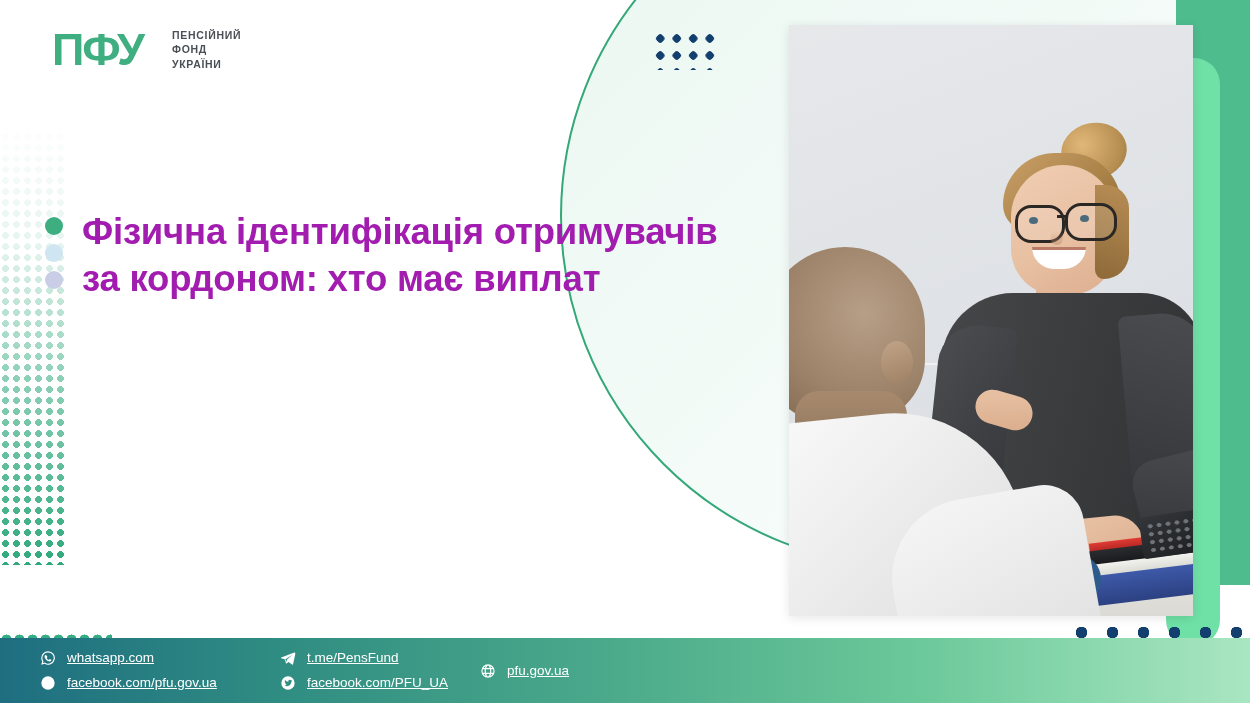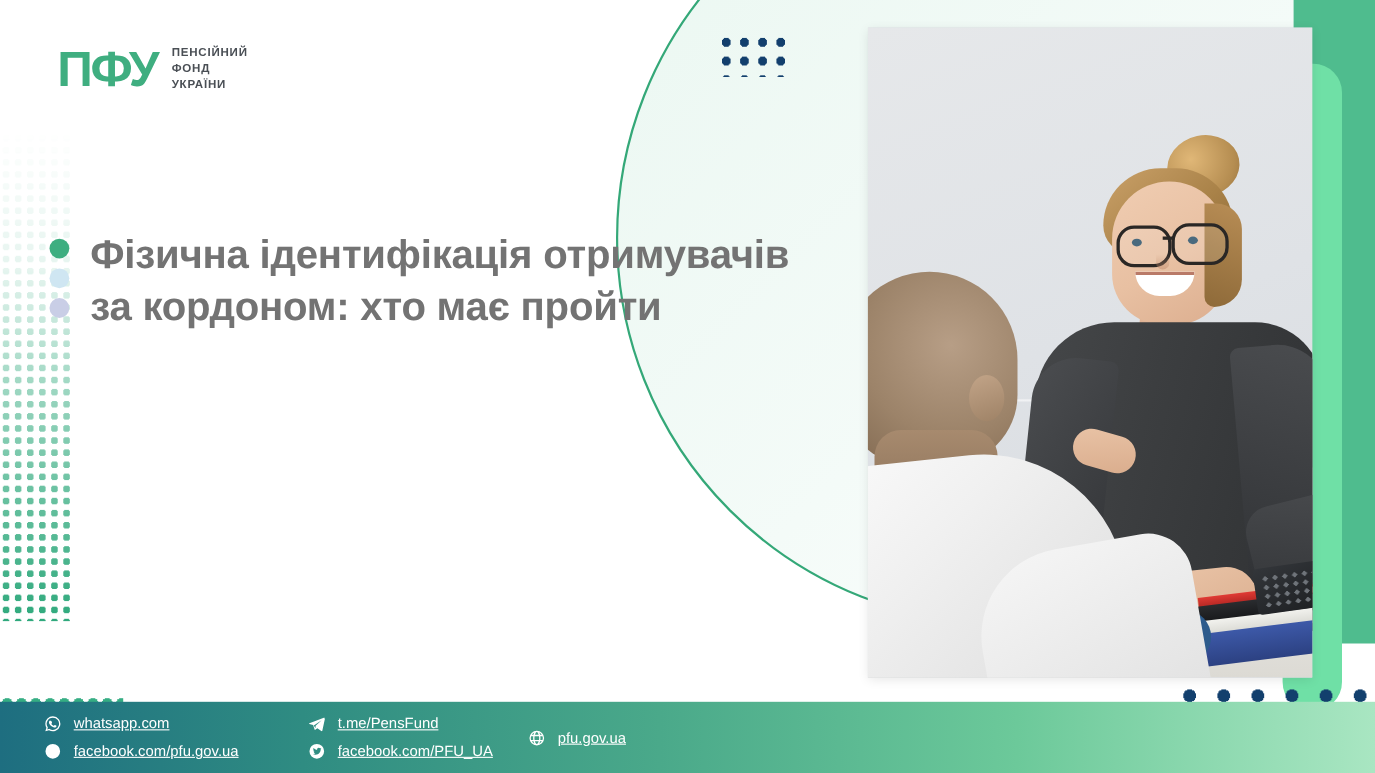--- a/index.html
+++ b/index.html
@@ -151,37 +151,37 @@
     background:linear-gradient(180deg,#e03a34,#b32723);transform:rotate(-7deg);}
   .p-calc{position:absolute;left:352px;top:488px;width:66px;height:42px;
     background:linear-gradient(160deg,#33363a,#1d1f22);border-radius:4px;transform:rotate(-8deg);}
   .p-calc-keys{position:absolute;left:358px;top:494px;width:54px;height:30px;
     background-image:radial-gradient(#6f747a 36%, transparent 37%);
     background-size:9px 8px;transform:rotate(-8deg);}
   .p-chair{position:absolute;left:360px;top:400px;width:56px;height:120px;
     background:linear-gradient(180deg,#eceef0,#dfe1e4);border-radius:10px;}
 
   
-  .logo{position:absolute;left:52px;top:40px;display:flex;align-items:center;gap:13px;}
+  .logo{position:absolute;left:52px;top:27px;display:flex;align-items:center;gap:29px;}
   .logo-mark{font-size:45px;line-height:1;font-weight:700;color:#3fae80;letter-spacing:-2px;}
   .logo-lines{display:flex;flex-direction:column;gap:2px;}
   .logo-lines span{
     font-size:10.5px;font-weight:700;color:#4a4f55;letter-spacing:.7px;line-height:1.16;
   }
 
   
   .bullets{position:absolute;left:45px;top:217px;display:flex;flex-direction:column;gap:9px;}
   .bullets i{display:block;width:18px;height:18px;border-radius:50%;}
   .b1{background:#3dae80;}
   .b2{background:#cfe6f2;}
   .b3{background:#c9cee6;}
 
   .headline{
     position:absolute;left:82px;top:208px;width:690px;
-    color:#737373;font-weight:700;font-size:36.5px;line-height:1.30;
+    color:#a21caf;font-weight:700;font-size:36.5px;line-height:1.30;
     letter-spacing:-.2px;
   }
   .headline .ln{display:block;white-space:nowrap;}
 
   
   .footer{
     position:absolute;left:0;bottom:0;width:1250px;height:65px;
     background:linear-gradient(90deg,#1e6e80 0%,#2f8c82 22%,#4aa98a 48%,#6cc99a 74%,#a9e6c2 100%);
     display:flex;align-items:center;
   }
@@ -267,21 +267,21 @@
   </div>
 
   <div class="bullets">
     <i class="b1"></i>
     <i class="b2"></i>
     <i class="b3"></i>
   </div>
 
   <div class="headline">
     <span class="ln">Фізична ідентифікація отримувачів</span>
-    <span class="ln">за кордоном: хто має пройти</span>
+    <span class="ln">за кордоном: хто має виплат</span>
   </div>
 
   <div class="footer">
 
     <div class="fcol c1">
       <a class="frow" href="#">
         <span class="ic">
           <svg viewBox="0 0 24 24">
               <path d="M12 1.8A10.2 10.2 0 0 0 1.8 12a10 10 0 0 0 1.5 5.3L1.8 22.2l5-1.5A10.2 10.2 0 1 0 12 1.8zm0 1.8a8.4 8.4 0 1 1-4.4 15.5l-.3-.2-2.9.9.9-2.8-.2-.3A8.4 8.4 0 0 1 12 3.6zm-3.6 4c-.2 0-.5.1-.7.4-.3.3-.9.9-.9 2.1s.9 2.4 1 2.6c.1.2 1.7 2.8 4.3 3.8 2.1.8 2.5.7 3 .6.5-.1 1.5-.6 1.7-1.2.2-.6.2-1.1.2-1.2l-.6-.3-1.5-.7c-.2-.1-.4-.1-.5.1l-.7.9c-.1.2-.3.2-.5.1-.2-.1-.9-.4-1.8-1.1-.7-.6-1.1-1.3-1.2-1.5-.1-.2 0-.4.1-.5l.4-.5c.1-.2.2-.3.2-.5v-.4l-.7-1.7c-.2-.4-.4-.4-.5-.4h-.3z"></path>
             </svg>

